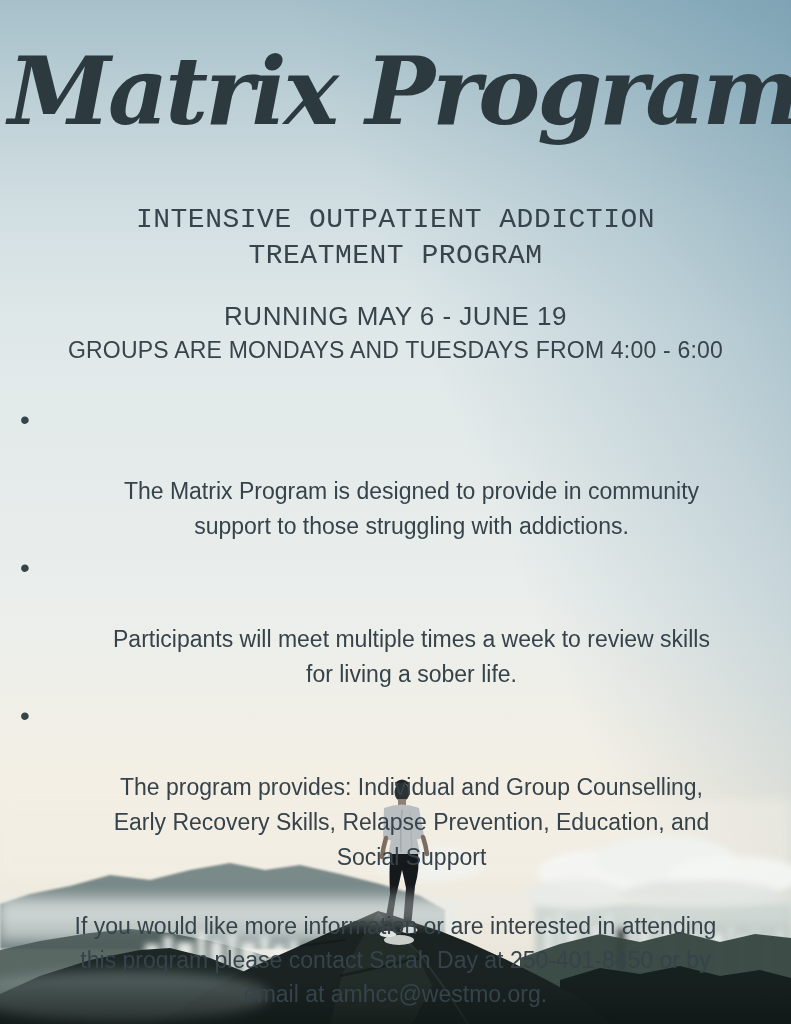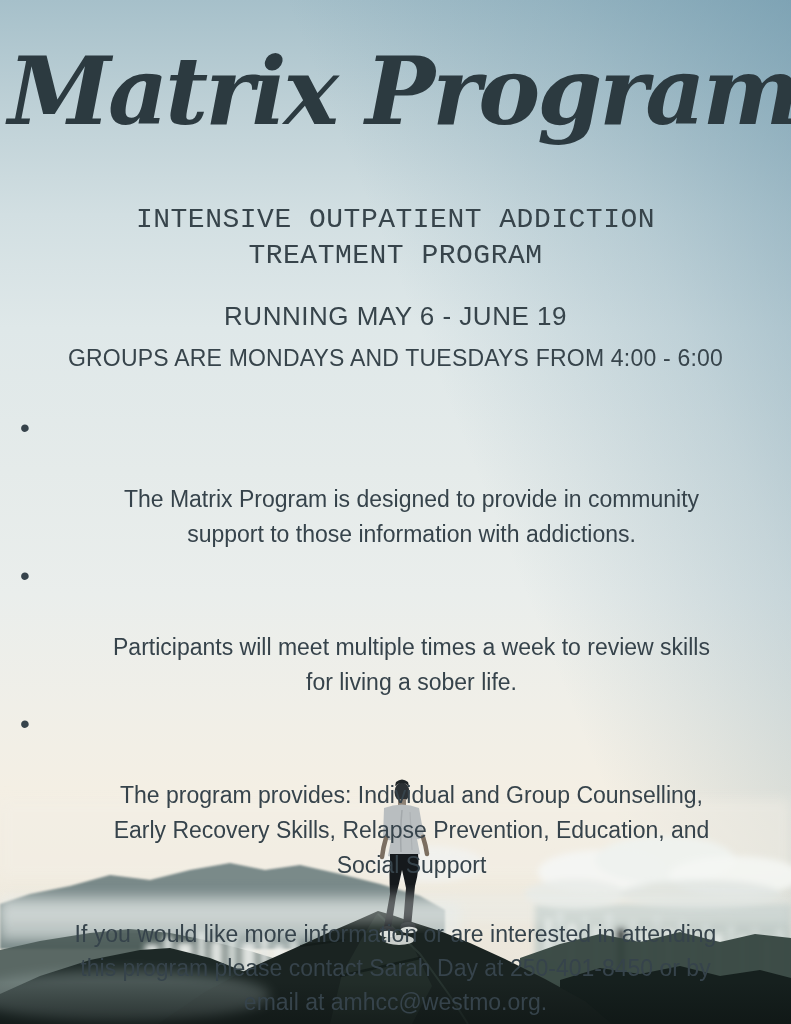--- a/index.html
+++ b/index.html
@@ -31,21 +31,21 @@
   .subtitle{
     margin:40px auto 0;max-width:540px;
     font-size:28px;line-height:36px;letter-spacing:.5px;
     white-space:pre-line;color:var(--heading,#37444b);font-family:Liberation Mono, monospace;
   }
   .sched1{
     margin:26px auto 0;font-size:26px;line-height:32px;letter-spacing:.5px;
     color:var(--heading,#37444b);
   }
   .sched2{
-    margin:12px auto;font-size:23px;line-height:28px;letter-spacing:.2px;
+    margin:4px auto;font-size:23px;line-height:28px;letter-spacing:.2px;
     color:var(--heading,#37444b);
   }
   .bullets{
     list-style:none;margin:40px 0 0;padding:0;
   }
   .bullets li{
     position:relative;padding:0 14px 8px 46px;
     font-size:23px;line-height:35px;white-space:pre-line;
     color:var(--text,#36434b);
   }
@@ -179,21 +179,21 @@
     <div class="subtitle">INTENSIVE OUTPATIENT ADDICTION
 TREATMENT PROGRAM</div>
 
     <div class="sched1">RUNNING MAY 6 - JUNE 19</div>
     <div class="sched2">GROUPS ARE MONDAYS AND TUESDAYS FROM 4:00 - 6:00</div>
 
     <ul class="bullets">
       <li>
         <span class="dot">•</span>
         <span>The Matrix Program is designed to provide in community
-support to those information with addictions.</span>
+support to those struggling with addictions.</span>
       </li>
       <li>
         <span class="dot">•</span>
         <span>Participants will meet multiple times a week to review skills
 for living a sober life.</span>
       </li>
       <li>
         <span class="dot">•</span>
         <span>The program provides: Individual and Group Counselling,
 Early Recovery Skills, Relapse Prevention, Education, and

